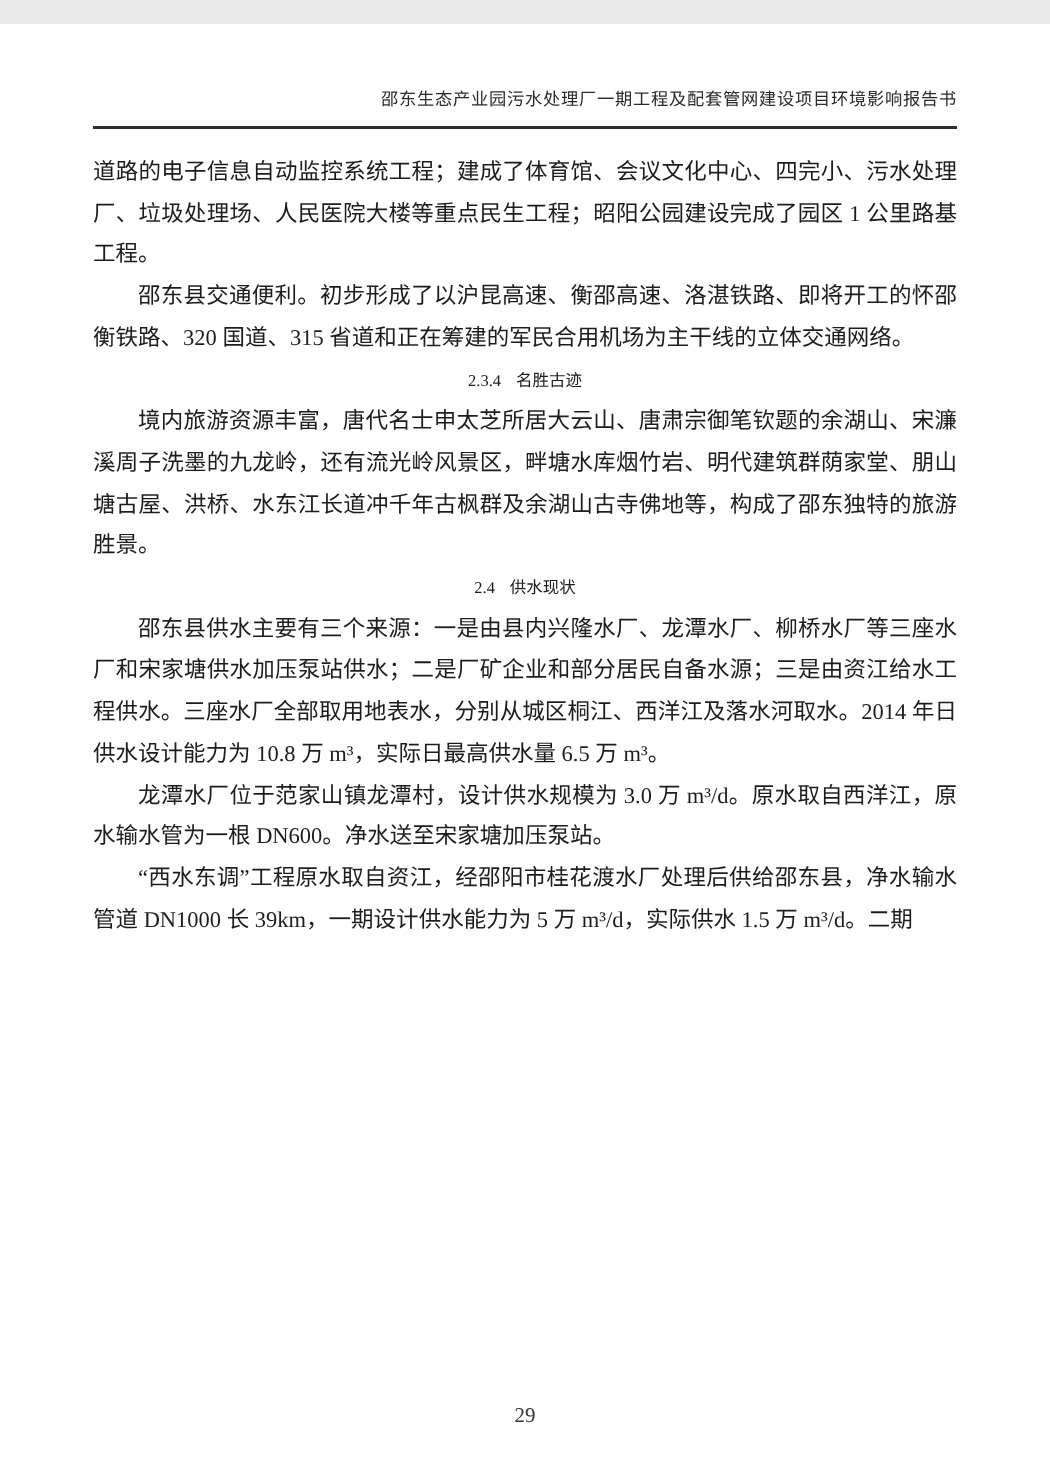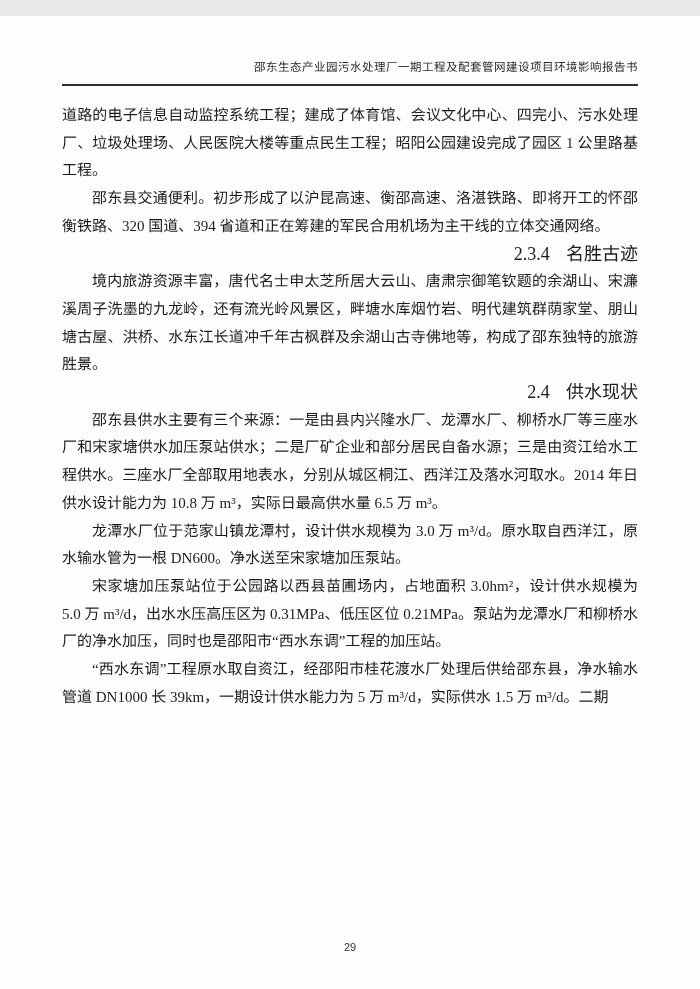--- a/index.html
+++ b/index.html
@@ -33,72 +33,71 @@
     margin-top: 16px;
     font-size: 15px;
     line-height: 27.7px;
     text-align: justify;
     text-justify: inter-ideograph;
   }
   .para { margin: 0; text-indent: 2em; }
   .para.continuation { text-indent: 0; }
   .sec-heading {
     margin: 0;
-    font-size: 18px;
+    font-size: 11px;
     line-height: 27.7px;
     font-weight: 400;
-    text-align: right;
+    text-align: center;
   }
   .sec-heading.bold { font-weight: 400; }
   .sec-num { margin-right: 0.9em; }
   .page-footer {
     position: absolute;
     left: 0; right: 0;
     bottom: 52px;
     text-align: center;
   }
   .page-number {
-    font-size: 11px;
+    font-size: 14px;
     color: #333;
-    font-family: Liberation Sans, sans-serif;
+    font-family: Liberation Serif, serif;
   }
 </style>
 </head>
 <body>
 
 <div class="page">
 
   <header class="page-header">
     <div class="header-title">邵东生态产业园污水处理厂一期工程及配套管网建设项目环境影响报告书</div>
     <div class="header-rule"></div>
   </header>
 
   <main class="doc-body">
 
     <p class="para continuation">道路的电子信息自动监控系统工程；建成了体育馆、会议文化中心、四完小、污水处理厂、垃圾处理场、人民医院大楼等重点民生工程；昭阳公园建设完成了园区 1 公里路基工程。</p>
 
-    <p class="para">邵东县交通便利。初步形成了以沪昆高速、衡邵高速、洛湛铁路、即将开工的怀邵衡铁路、320 国道、394 省道和正在筹建的军民合用机场为主干线的立体交通网络。</p>
+    <p class="para">邵东县交通便利。初步形成了以沪昆高速、衡邵高速、洛湛铁路、即将开工的怀邵衡铁路、320 国道、315 省道和正在筹建的军民合用机场为主干线的立体交通网络。</p>
 
     <h3 class="sec-heading">
       <span class="sec-num">2.3.4</span><span>名胜古迹</span>
     </h3>
 
     <p class="para">境内旅游资源丰富，唐代名士申太芝所居大云山、唐肃宗御笔钦题的余湖山、宋濂溪周子洗墨的九龙岭，还有流光岭风景区，畔塘水库烟竹岩、明代建筑群荫家堂、朋山塘古屋、洪桥、水东江长道冲千年古枫群及余湖山古寺佛地等，构成了邵东独特的旅游胜景。</p>
 
     <h2 class="sec-heading bold">
       <span class="sec-num">2.4</span><span>供水现状</span>
     </h2>
 
     <p class="para">邵东县供水主要有三个来源：一是由县内兴隆水厂、龙潭水厂、柳桥水厂等三座水厂和宋家塘供水加压泵站供水；二是厂矿企业和部分居民自备水源；三是由资江给水工程供水。三座水厂全部取用地表水，分别从城区桐江、西洋江及落水河取水。2014 年日供水设计能力为 10.8 万 m³，实际日最高供水量 6.5 万 m³。</p>
 
 
     <p class="para">龙潭水厂位于范家山镇龙潭村，设计供水规模为 3.0 万 m³/d。原水取自西洋江，原水输水管为一根 DN600。净水送至宋家塘加压泵站。</p>
 
 
-    <p class="para">宋家塘加压泵站位于公园路以西县苗圃场内，占地面积 3.0hm²，设计供水规模为 5.0 万 m³/d，出水水压高压区为 0.31MPa、低压区位 0.21MPa。泵站为龙潭水厂和柳桥水厂的净水加压，同时也是邵阳市“西水东调”工程的加压站。</p>
 
     <p class="para">“西水东调”工程原水取自资江，经邵阳市桂花渡水厂处理后供给邵东县，净水输水管道 DN1000 长 39km，一期设计供水能力为 5 万 m³/d，实际供水 1.5 万 m³/d。二期</p>
 
   </main>
 
   <footer class="page-footer">
     <div class="page-number">29</div>
   </footer>
 
 </div>

